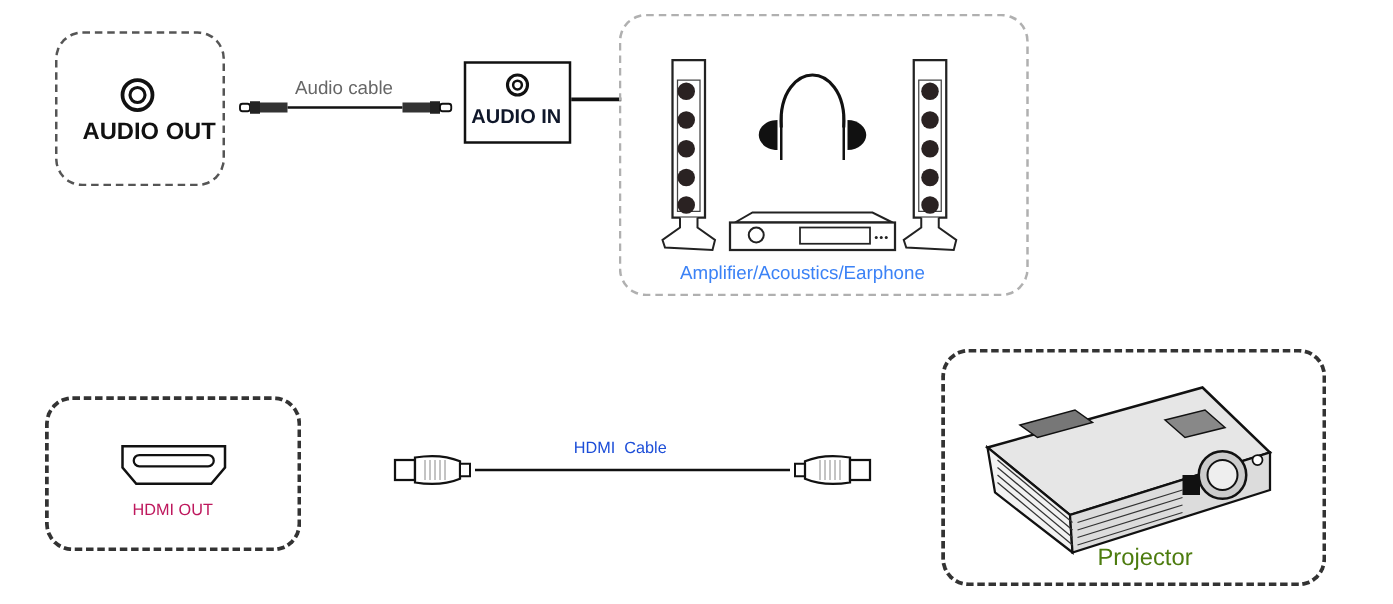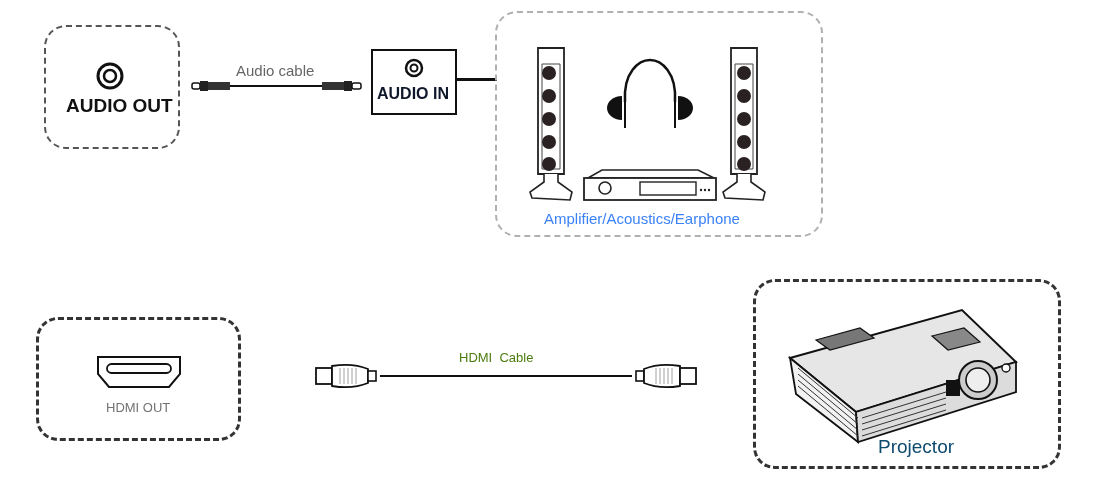--- a/index.html
+++ b/index.html
@@ -86,23 +86,23 @@
 </svg>
 
 <div class="lbl" style="left:544px; top:210px; font-size:15px; color:#3b82f6;">Amplifier/Acoustics/Earphone</div>
 
 <div class="dash-box" style="left:36px; top:317px; width:205px; height:124px;"></div>
 
 <svg style="left:95px; top:354px;" width="90" height="36">
   <path d="M3 3 L85 3 L85 20 L74 33 L14 33 L3 20 Z" fill="#fff" stroke="#111" stroke-width="2"></path>
   <rect x="12" y="10" width="64" height="9" rx="4.5" fill="#fff" stroke="#111" stroke-width="1.8"></rect>
 </svg>
-<div class="lbl" style="left:106px; top:400px; font-size:13px; color:#737373;">HDMI OUT</div>
+<div class="lbl" style="left:106px; top:400px; font-size:13px; color:#be185d;">HDMI OUT</div>
 
-<div class="lbl" style="left:459px; top:350px; font-size:13px; color:#4d7c0f; white-space:pre;">HDMI  Cable</div>
+<div class="lbl" style="left:459px; top:350px; font-size:13px; color:#1d4ed8; white-space:pre;">HDMI  Cable</div>
 <svg style="left:314px; top:362px;" width="384" height="28">
   <line x1="66" y1="14" x2="318" y2="14" stroke="#111" stroke-width="2"></line>
 
   <rect x="2" y="6" width="16" height="16" fill="#fff" stroke="#111" stroke-width="1.8"></rect>
   <path d="M18 4 C30 2 42 2 54 7 L54 21 C42 26 30 26 18 24 Z" fill="#fff" stroke="#111" stroke-width="1.8"></path>
   <path d="M26 6 L26 22 M30 6 L30 22 M34 6 L34 22 M38 6 L38 22 M42 6 L42 22" stroke="#888" stroke-width="0.8"></path>
   <rect x="54" y="9" width="8" height="10" fill="#fff" stroke="#111" stroke-width="1.6"></rect>
 
   <rect x="322" y="9" width="8" height="10" fill="#fff" stroke="#111" stroke-width="1.6"></rect>
   <path d="M366 4 C354 2 342 2 330 7 L330 21 C342 26 354 26 366 24 Z" fill="#fff" stroke="#111" stroke-width="1.8"></path>
@@ -133,13 +133,13 @@
 
   <path d="M30 38 L74 26 L88 36 L44 48 Z" fill="#777" stroke="#111" stroke-width="1.2"></path>
 
   <path d="M146 34 L178 26 L194 40 L162 48 Z" fill="#888" stroke="#111" stroke-width="1.2"></path>
 
   <circle cx="192" cy="78" r="19" fill="#ccc" stroke="#111" stroke-width="2"></circle>
   <circle cx="192" cy="78" r="12" fill="#eee" stroke="#111" stroke-width="1.6"></circle>
   <circle cx="220" cy="66" r="4" fill="#fff" stroke="#111" stroke-width="1.4"></circle>
   <rect x="160" y="78" width="14" height="16" fill="#111"></rect>
 </svg>
-<div class="lbl" style="left:878px; top:436px; font-size:19px; color:#0c4a6e;">Projector</div>
+<div class="lbl" style="left:878px; top:436px; font-size:19px; color:#4d7c0f;">Projector</div>
 
 </body></html>

